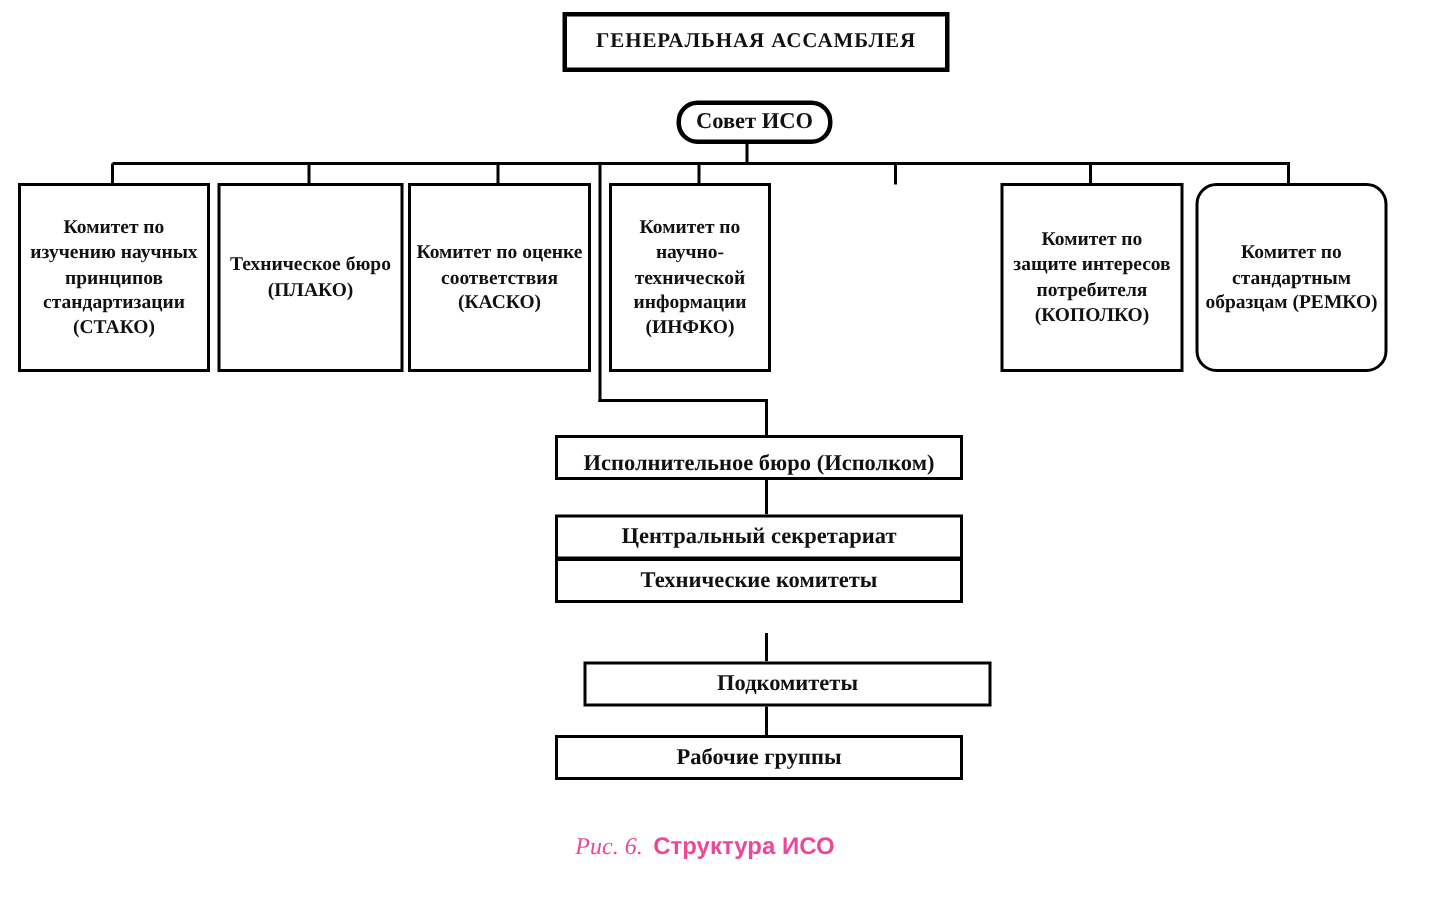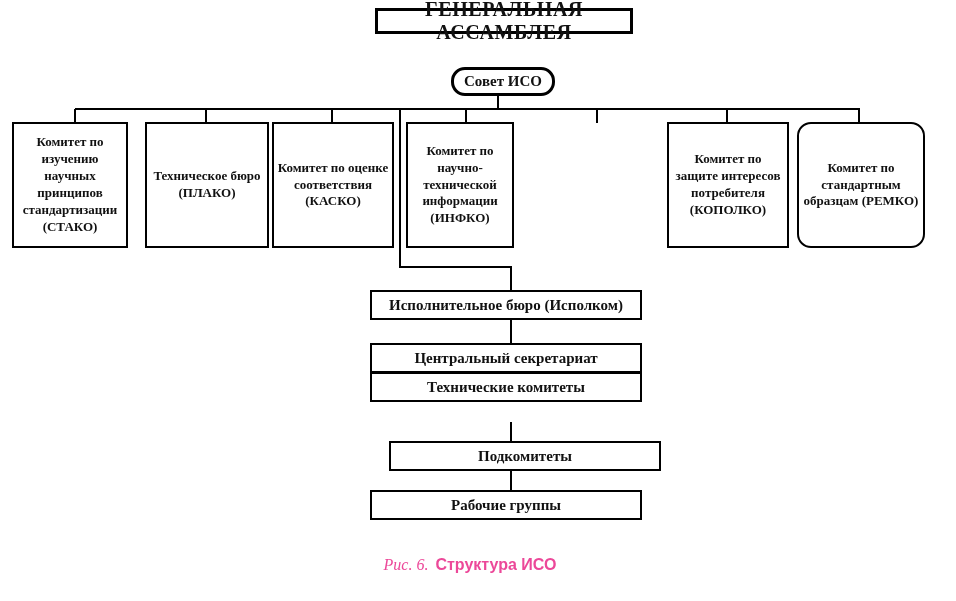--- a/index.html
+++ b/index.html
@@ -17,22 +17,22 @@
     box-sizing: border-box;
     border: 2px solid #000000;
     background: #ffffff;
     display: flex;
     align-items: center;
     justify-content: center;
     text-align: center;
     font-weight: bold;
   }
   .assembly {
-    left: 375px; top: 8px; width: 258px; height: 26px;
-    border-width: 3px; font-size: 20px; letter-spacing: .6px;
+    left: 375px; top: 8px; width: 258px; height: 40px;
+    border-width: 3px; font-size: 14px; letter-spacing: .6px;
   }
   .council {
     left: 451px; top: 67px; width: 104px; height: 29px;
     border-width: 3px; font-size: 15px; border-radius: 14px;
   }
   .committee {
     top: 122px; height: 126px;
     font-size: 13px; line-height: 1.3; padding: 3px;
   }
   .chain {
@@ -73,40 +73,40 @@
   <div class="vline" style="left:331px; top:109px; width:2px; height:14px;"></div>
   <div class="vline" style="left:465px; top:109px; width:2px; height:14px;"></div>
   <div class="vline" style="left:596px; top:109px; width:2px; height:14px;"></div>
   <div class="vline" style="left:726px; top:109px; width:2px; height:14px;"></div>
   <div class="vline" style="left:858px; top:109px; width:2px; height:14px;"></div>
 
   <div class="vline" style="left:399px; top:109px; width:2px; height:159px;"></div>
   <div class="hline" style="left:399px; top:266px; width:113px; height:2px;"></div>
   <div class="vline" style="left:510px; top:266px; width:2px; height:24px;"></div>
 
-  <div class="box committee" style="left:12px; width:116px;">
+  <div class="box committee" style="left:12px; width:128px;">
     <span>Комитет по изучению научных принципов стандартизации (СТАКО)</span>
   </div>
   <div class="box committee" style="left:145px; width:124px;">
     <span>Техническое бюро (ПЛАКО)</span>
   </div>
   <div class="box committee" style="left:272px; width:122px;">
     <span>Комитет по оценке соответствия (КАСКО)</span>
   </div>
   <div class="box committee" style="left:406px; width:108px;">
     <span>Комитет по научно-технической информации (ИНФКО)</span>
   </div>
   <div class="box committee" style="left:667px; width:122px;text-align:center;">
     <span>Комитет по защите интересов потребителя (КОПОЛКО)</span>
   </div>
   <div class="box committee" style="left:797px; width:128px;border-radius:14px;">
     <span>Комитет по стандартным образцам (РЕМКО)</span>
   </div>
 
-  <div class="box chain" style="top:290px;">
+  <div class="box chain" style="top:290px;align-items:flex-end;">
     <span>Исполнительное бюро (Исполком)</span>
   </div>
   <div class="vline" style="left:510px; top:320px; width:2px; height:23px;"></div>
   <div class="box chain" style="top:343px;">
     <span>Центральный секретариат</span>
   </div>
   <div class="vline" style="left:510px; top:373px; width:2px; height:19px;"></div>
   <div class="box chain" style="top:372px;">
     <span>Технические комитеты</span>
   </div>

